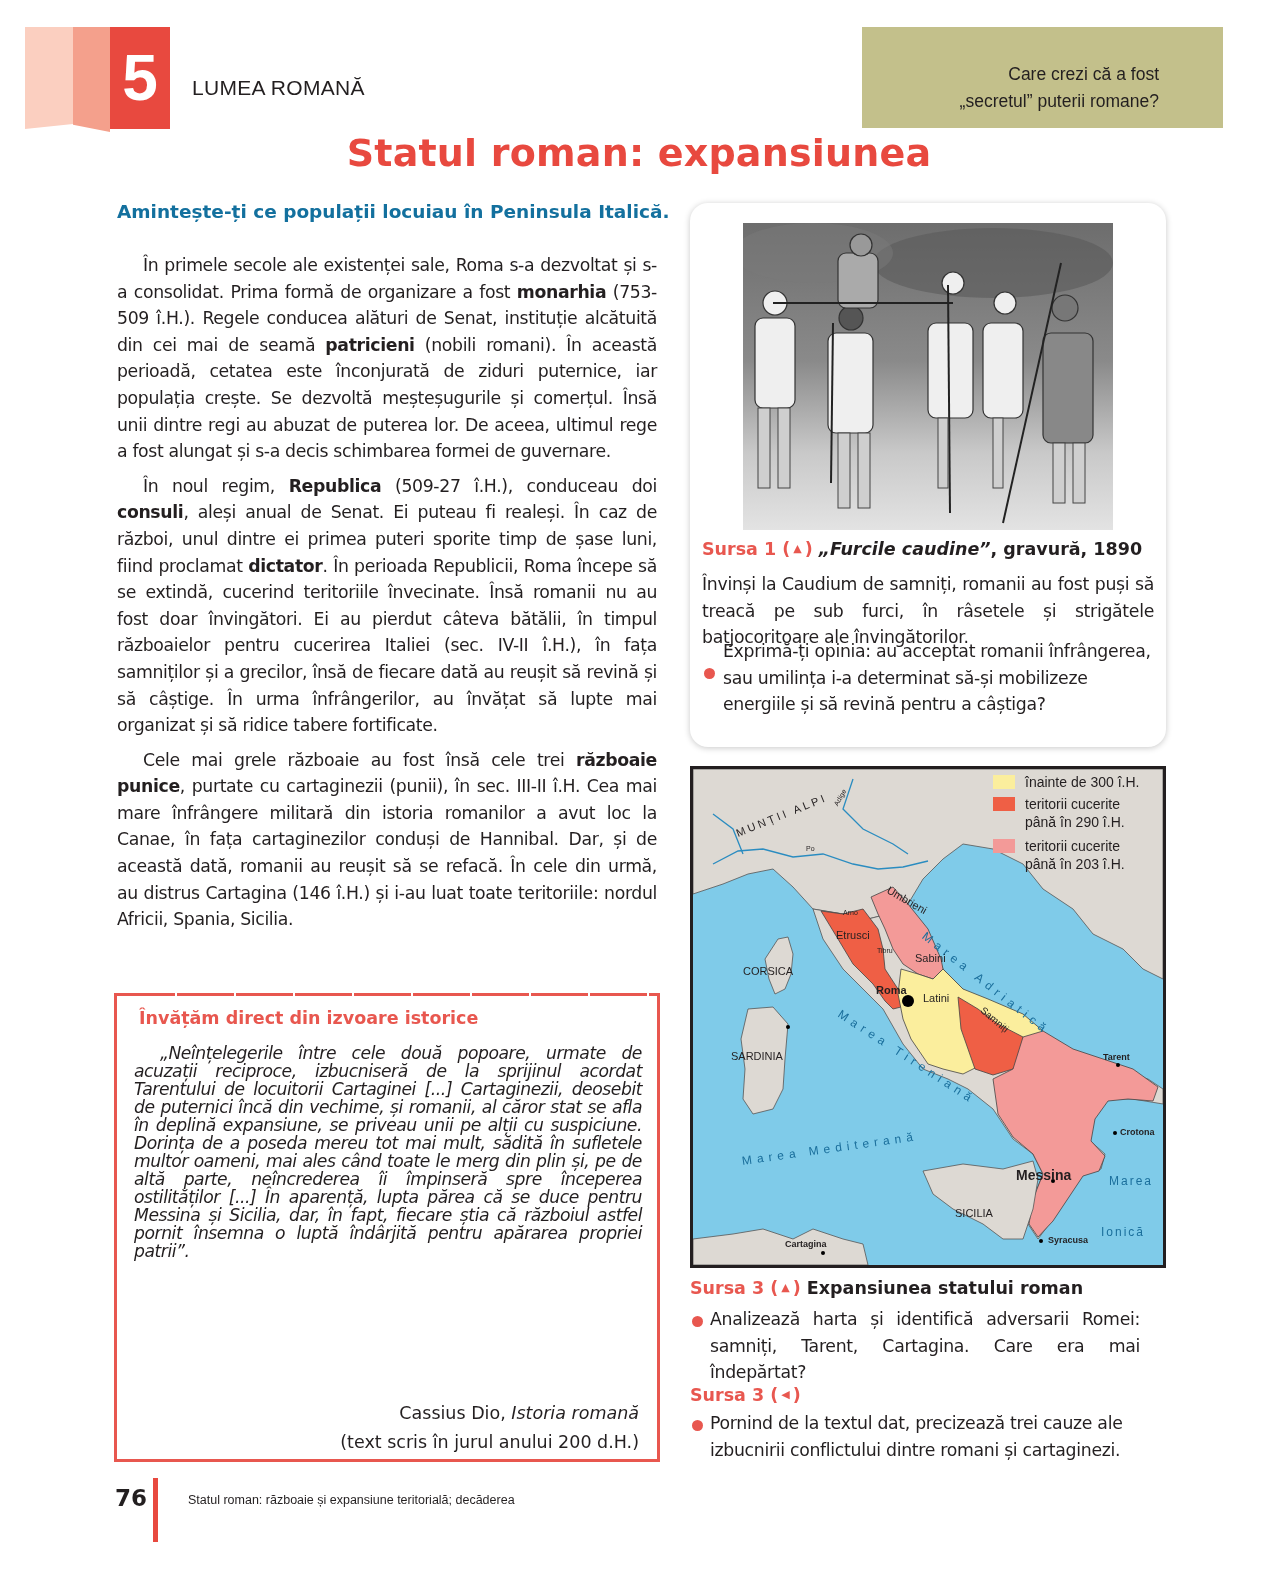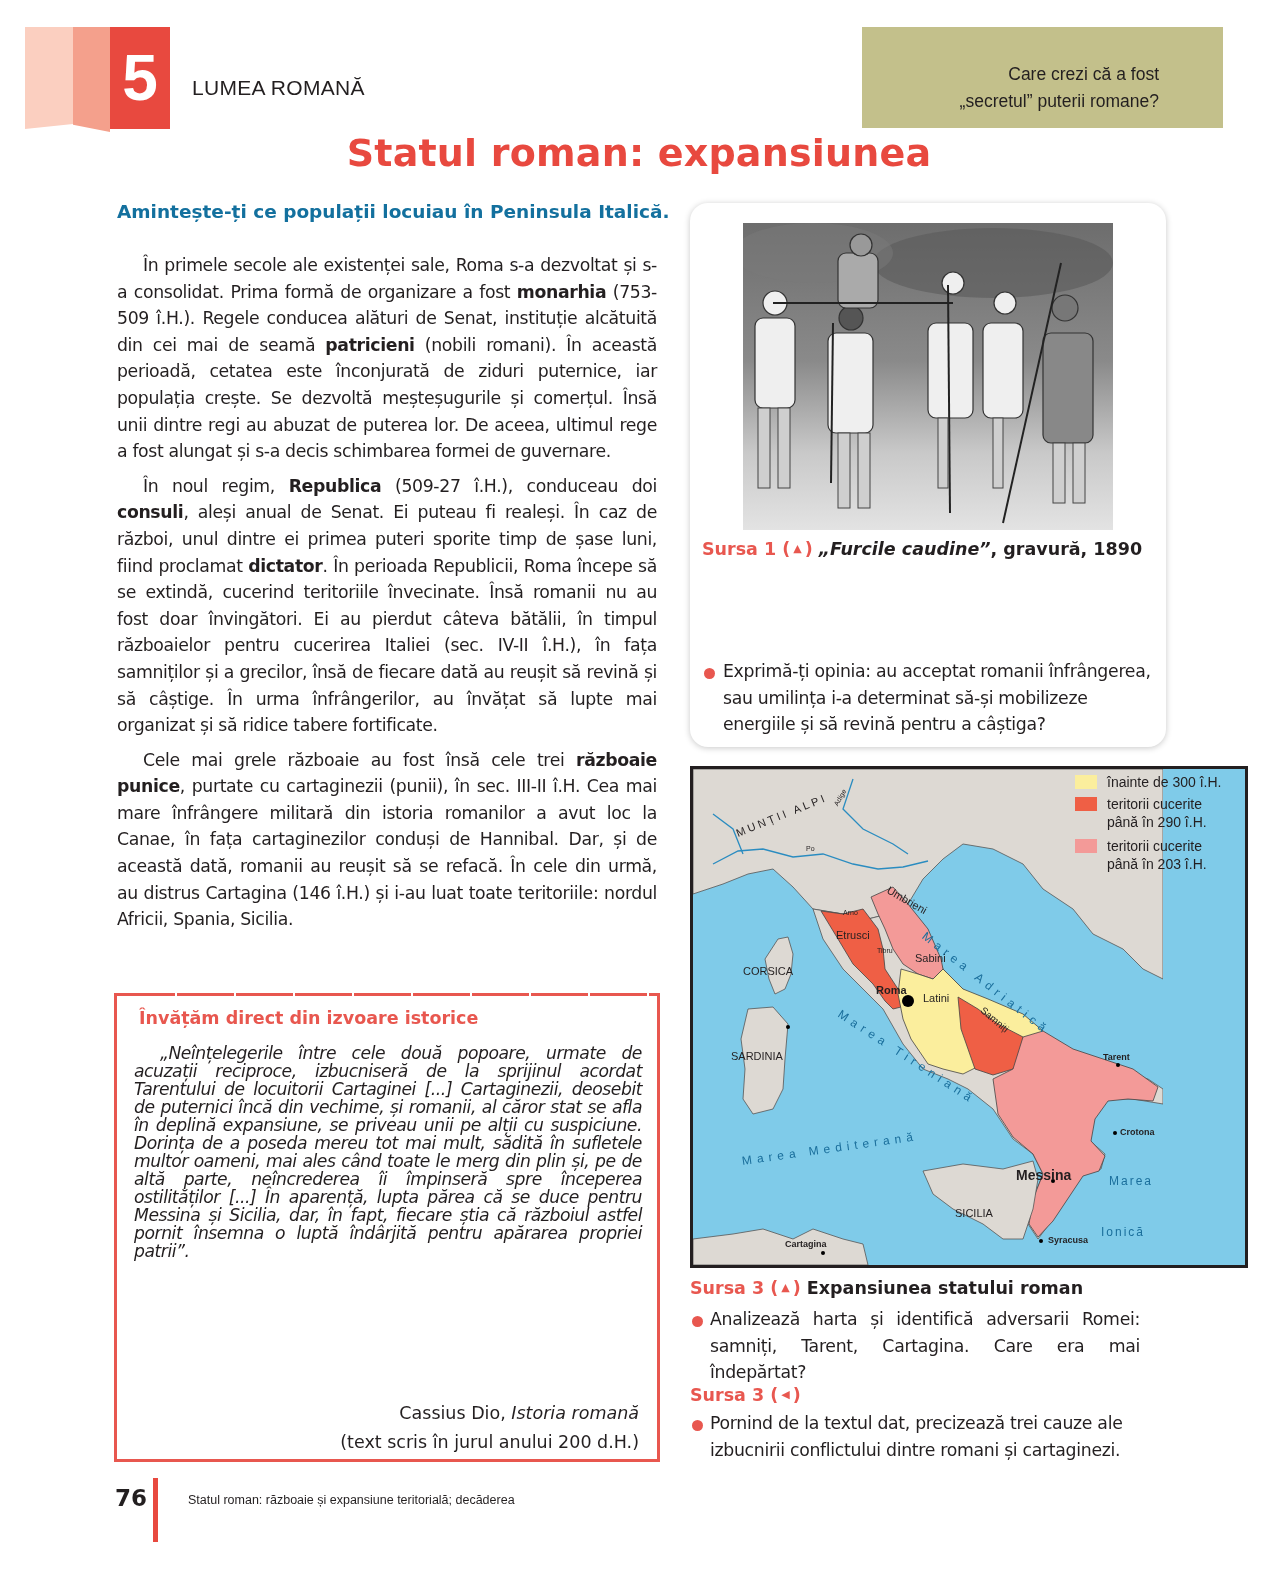--- a/index.html
+++ b/index.html
@@ -44,21 +44,21 @@
     .engraving svg { width: 100%; height: 100%; display: block; }
 
     .sursa-head { position: absolute; font-family: "DejaVu Sans", sans-serif; font-weight: bold; font-size: 17.5px; color: #231f20; white-space: nowrap; }
     .sursa-head .red { color: #e8574f; margin-top: 16px; }
     .sursa-head .tri { display: inline-block; font-size: 11px; vertical-align: 3px; color: #e8574f; margin: 0 3px; }
     .sursa-head i { font-style: italic; }
 
     .right-text { position: absolute; font-family: "DejaVu Sans", sans-serif; font-size: 17.3px; line-height: 26.5px; color: #231f20; text-align: justify; letter-spacing: -0.3px; }
     .bullet { position: absolute; width: 11px; height: 11px; border-radius: 50%; background: #e8574f; }
 
-    .map { position: absolute; left: 690px; top: 766px; width: 558px; height: 502px; border: 3px solid #231f20; background: #7fcbe9; overflow: hidden; }
+    .map { position: absolute; left: 690px; top: 766px; width: 476px; height: 502px; border: 3px solid #231f20; background: #7fcbe9; overflow: hidden; }
     .map svg { display: block; }
     .map-label { position: absolute; font-family: "Liberation Sans", sans-serif; color: #231f20; white-space: nowrap; }
     .sea-label { position: absolute; font-family: "Liberation Sans", sans-serif; color: #1b6f9c; white-space: nowrap; letter-spacing: 5px; }
     .legend { position: absolute; right: 0; top: 0; width: 170px; }
     .legend-swatch { position: absolute; left: 0; width: 22px; height: 14px; }
     .legend-text { position: absolute; left: 32px; font-family: "Liberation Sans", sans-serif; font-size: 14px; line-height: 18px; color: #231f20; }
   </style>
 </head>
 <body>
 
@@ -150,22 +150,23 @@
         <rect x="310" y="220" width="12" height="60"></rect>
         <rect x="330" y="220" width="12" height="60"></rect>
       </g>
     </svg>
   </div>
   <div class="sursa-head" style="left:12px; top:336px;">
     <span class="red">Sursa 1</span>
     <span class="red">(</span><span class="tri">▲</span><span class="red">)</span>
     <i>„Furcile caudine”</i><span>, gravură, 1890</span>
   </div>
+  <div class="right-text" style="left:12px; top:368px; width:452px;">Învinși la Caudium de samniți, romanii au fost puși să treacă pe sub furci, în râsetele și strigătele batjocoritoare ale învingătorilor.</div>
   <div class="bullet" style="left:14px; top:465px;"></div>
-  <div class="right-text" style="left:33px; top:455px; width:432px; text-align:left;">Exprimă-ți opinia: au acceptat romanii înfrângerea, sau umilința i-a determinat să-și mobilizeze energiile și să revină pentru a câștiga?</div>
+  <div class="right-text" style="left:33px; top:435px; width:432px; text-align:left;">Exprimă-ți opinia: au acceptat romanii înfrângerea, sau umilința i-a determinat să-și mobilizeze energiile și să revină pentru a câștiga?</div>
 </div>
 
 <div class="map">
   <svg width="470" height="496" viewBox="0 0 470 496">
 
     <path d="M0,0 L470,0 L470,210 L450,200 L430,180 L400,165 L380,140 L350,120 L330,95 L300,80 L270,75 L250,90 L230,110 L215,135 L195,145 L175,150 L150,145 L120,140 L100,118 L80,100 L55,105 L30,115 L0,125 Z" fill="#ddd9d3" stroke="#555" stroke-width="0.8"></path>
 
     <path d="M120,140 L150,145 L175,150 L195,145 L215,135 L230,160 L250,200 L280,230 L320,255 L360,280 L390,285 L420,300 L455,310 L470,320 L470,335 L440,330 L415,330 L400,350 L395,370 L412,385 L408,400 L390,405 L380,420 L360,450 L345,470 L335,455 L340,430 L350,405 L340,385 L320,370 L300,340 L275,320 L255,310 L230,300 L210,275 L190,240 L170,220 L150,200 L130,170 Z" fill="#ddd9d3" stroke="#555" stroke-width="0.8"></path>
 
     <path d="M128,142 L150,145 L170,140 L185,160 L190,180 L192,200 L205,220 L208,238 L200,240 L192,232 L180,215 L160,195 L145,170 Z" fill="#ef5f45" stroke="#444" stroke-width="0.8"></path>

